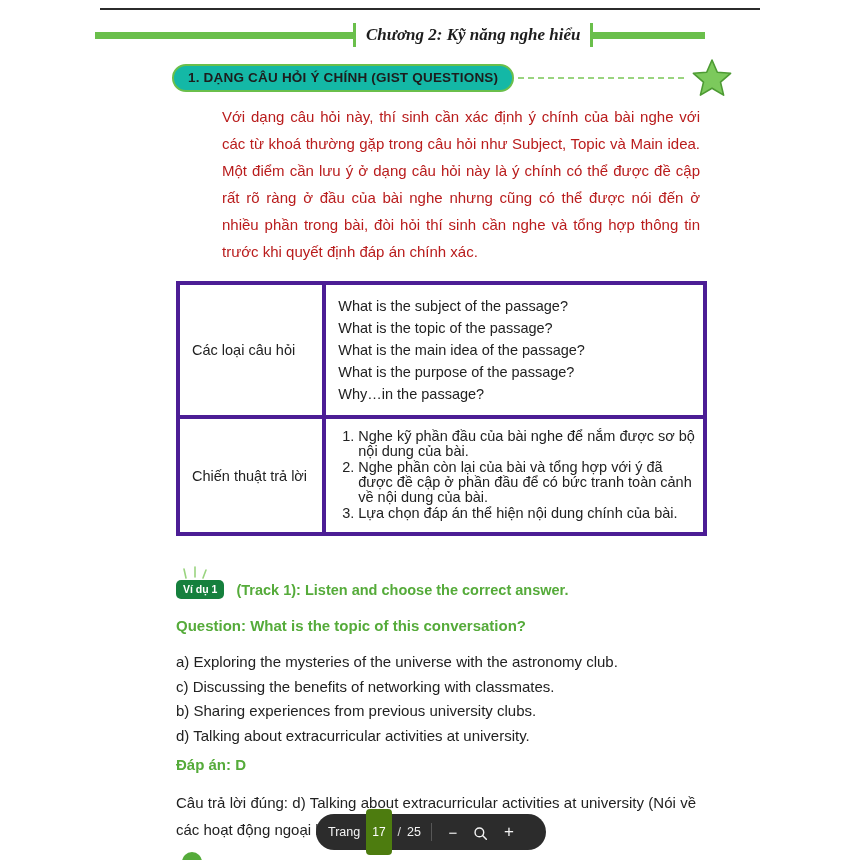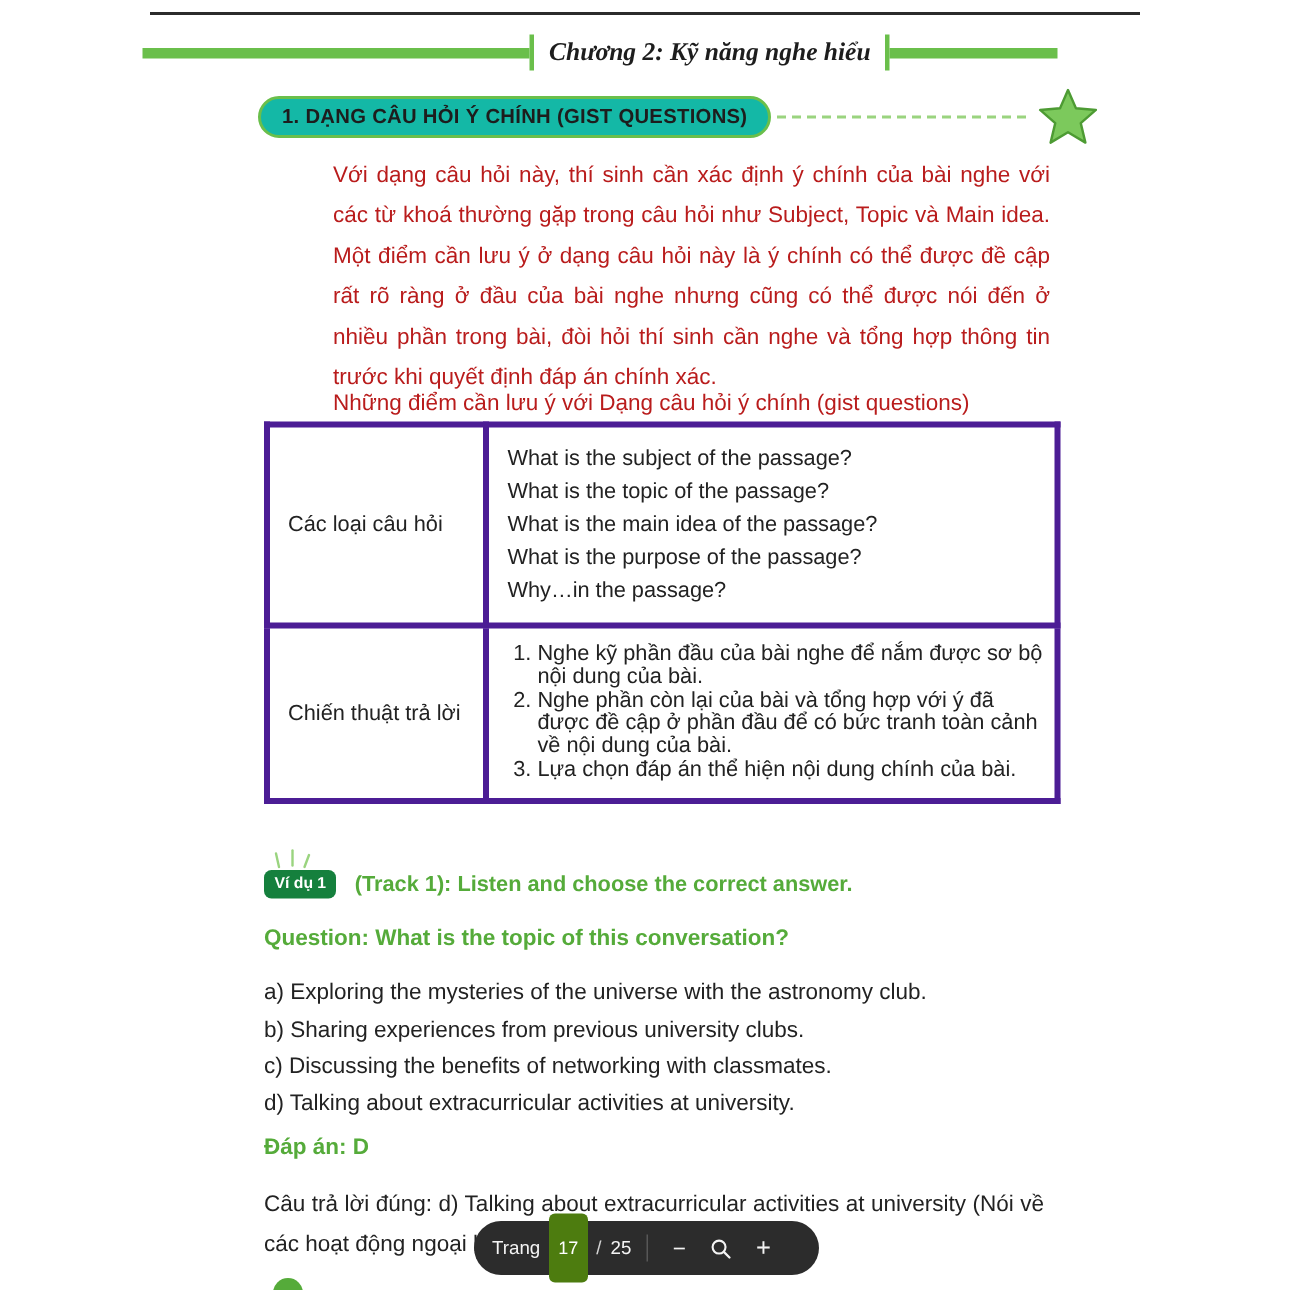--- a/index.html
+++ b/index.html
@@ -244,21 +244,20 @@
     <div class="section-pill">1. DẠNG CÂU HỎI Ý CHÍNH (GIST QUESTIONS)</div>
     <div class="dashline"></div>
     <div class="star">
       <svg width="40" height="38" viewBox="0 0 40 38">
         <polygon points="20,1 25.3,13.2 38.6,14.3 28.5,23.1 31.6,36.1 20,29.2 8.4,36.1 11.5,23.1 1.4,14.3 14.7,13.2" fill="#7cc95c" stroke="#4d9b33" stroke-width="1.6" stroke-linejoin="round"></polygon>
       </svg>
     </div>
   </div>
 
   <div class="para" id="p1">Với dạng câu hỏi này, thí sinh cần xác định ý chính của bài nghe với các từ khoá thường gặp trong câu hỏi như Subject, Topic và Main idea. Một điểm cần lưu ý ở dạng câu hỏi này là ý chính có thể được đề cập rất rõ ràng ở đầu của bài nghe nhưng cũng có thể được nói đến ở nhiều phần trong bài, đòi hỏi thí sinh cần nghe và tổng hợp thông tin trước khi quyết định đáp án chính xác.</div>
-  <div class="para" id="p2">Những điểm cần lưu ý với Dạng câu hỏi ý chính (gist questions)</div>
 
   <table class="tbl">
     <tbody>
         <tr>
       <td class="c1">Các loại câu hỏi</td>
       <td class="c2">
         <div class="qlist">
           <div>What is the subject of the passage?</div>
           <div>What is the topic of the passage?</div>
           <div>What is the main idea of the passage?</div>
@@ -290,22 +289,22 @@
 
   <div class="vidu-row">
     <div class="vidu-badge">Ví dụ 1</div>
     <div class="vidu-text">(Track 1): Listen and choose the correct answer.</div>
   </div>
 
   <div class="question">Question: What is the topic of this conversation?</div>
 
   <div class="choices">
     <div>a) Exploring the mysteries of the universe with the astronomy club.</div>
+    <div>c) Discussing the benefits of networking with classmates.</div>
     <div>b) Sharing experiences from previous university clubs.</div>
-    <div>c) Discussing the benefits of networking with classmates.</div>
     <div>d) Talking about extracurricular activities at university.</div>
   </div>
 
   <div class="answer">Đáp án: D</div>
   <div class="explain">Câu trả lời đúng: d) Talking about extracurricular activities at university (Nói về các hoạt động ngoại khoá ở trường đại học).</div>
 
   <div class="bottom-dot"></div>
 
   <div class="pager">
     <span class="lbl">Trang</span>

